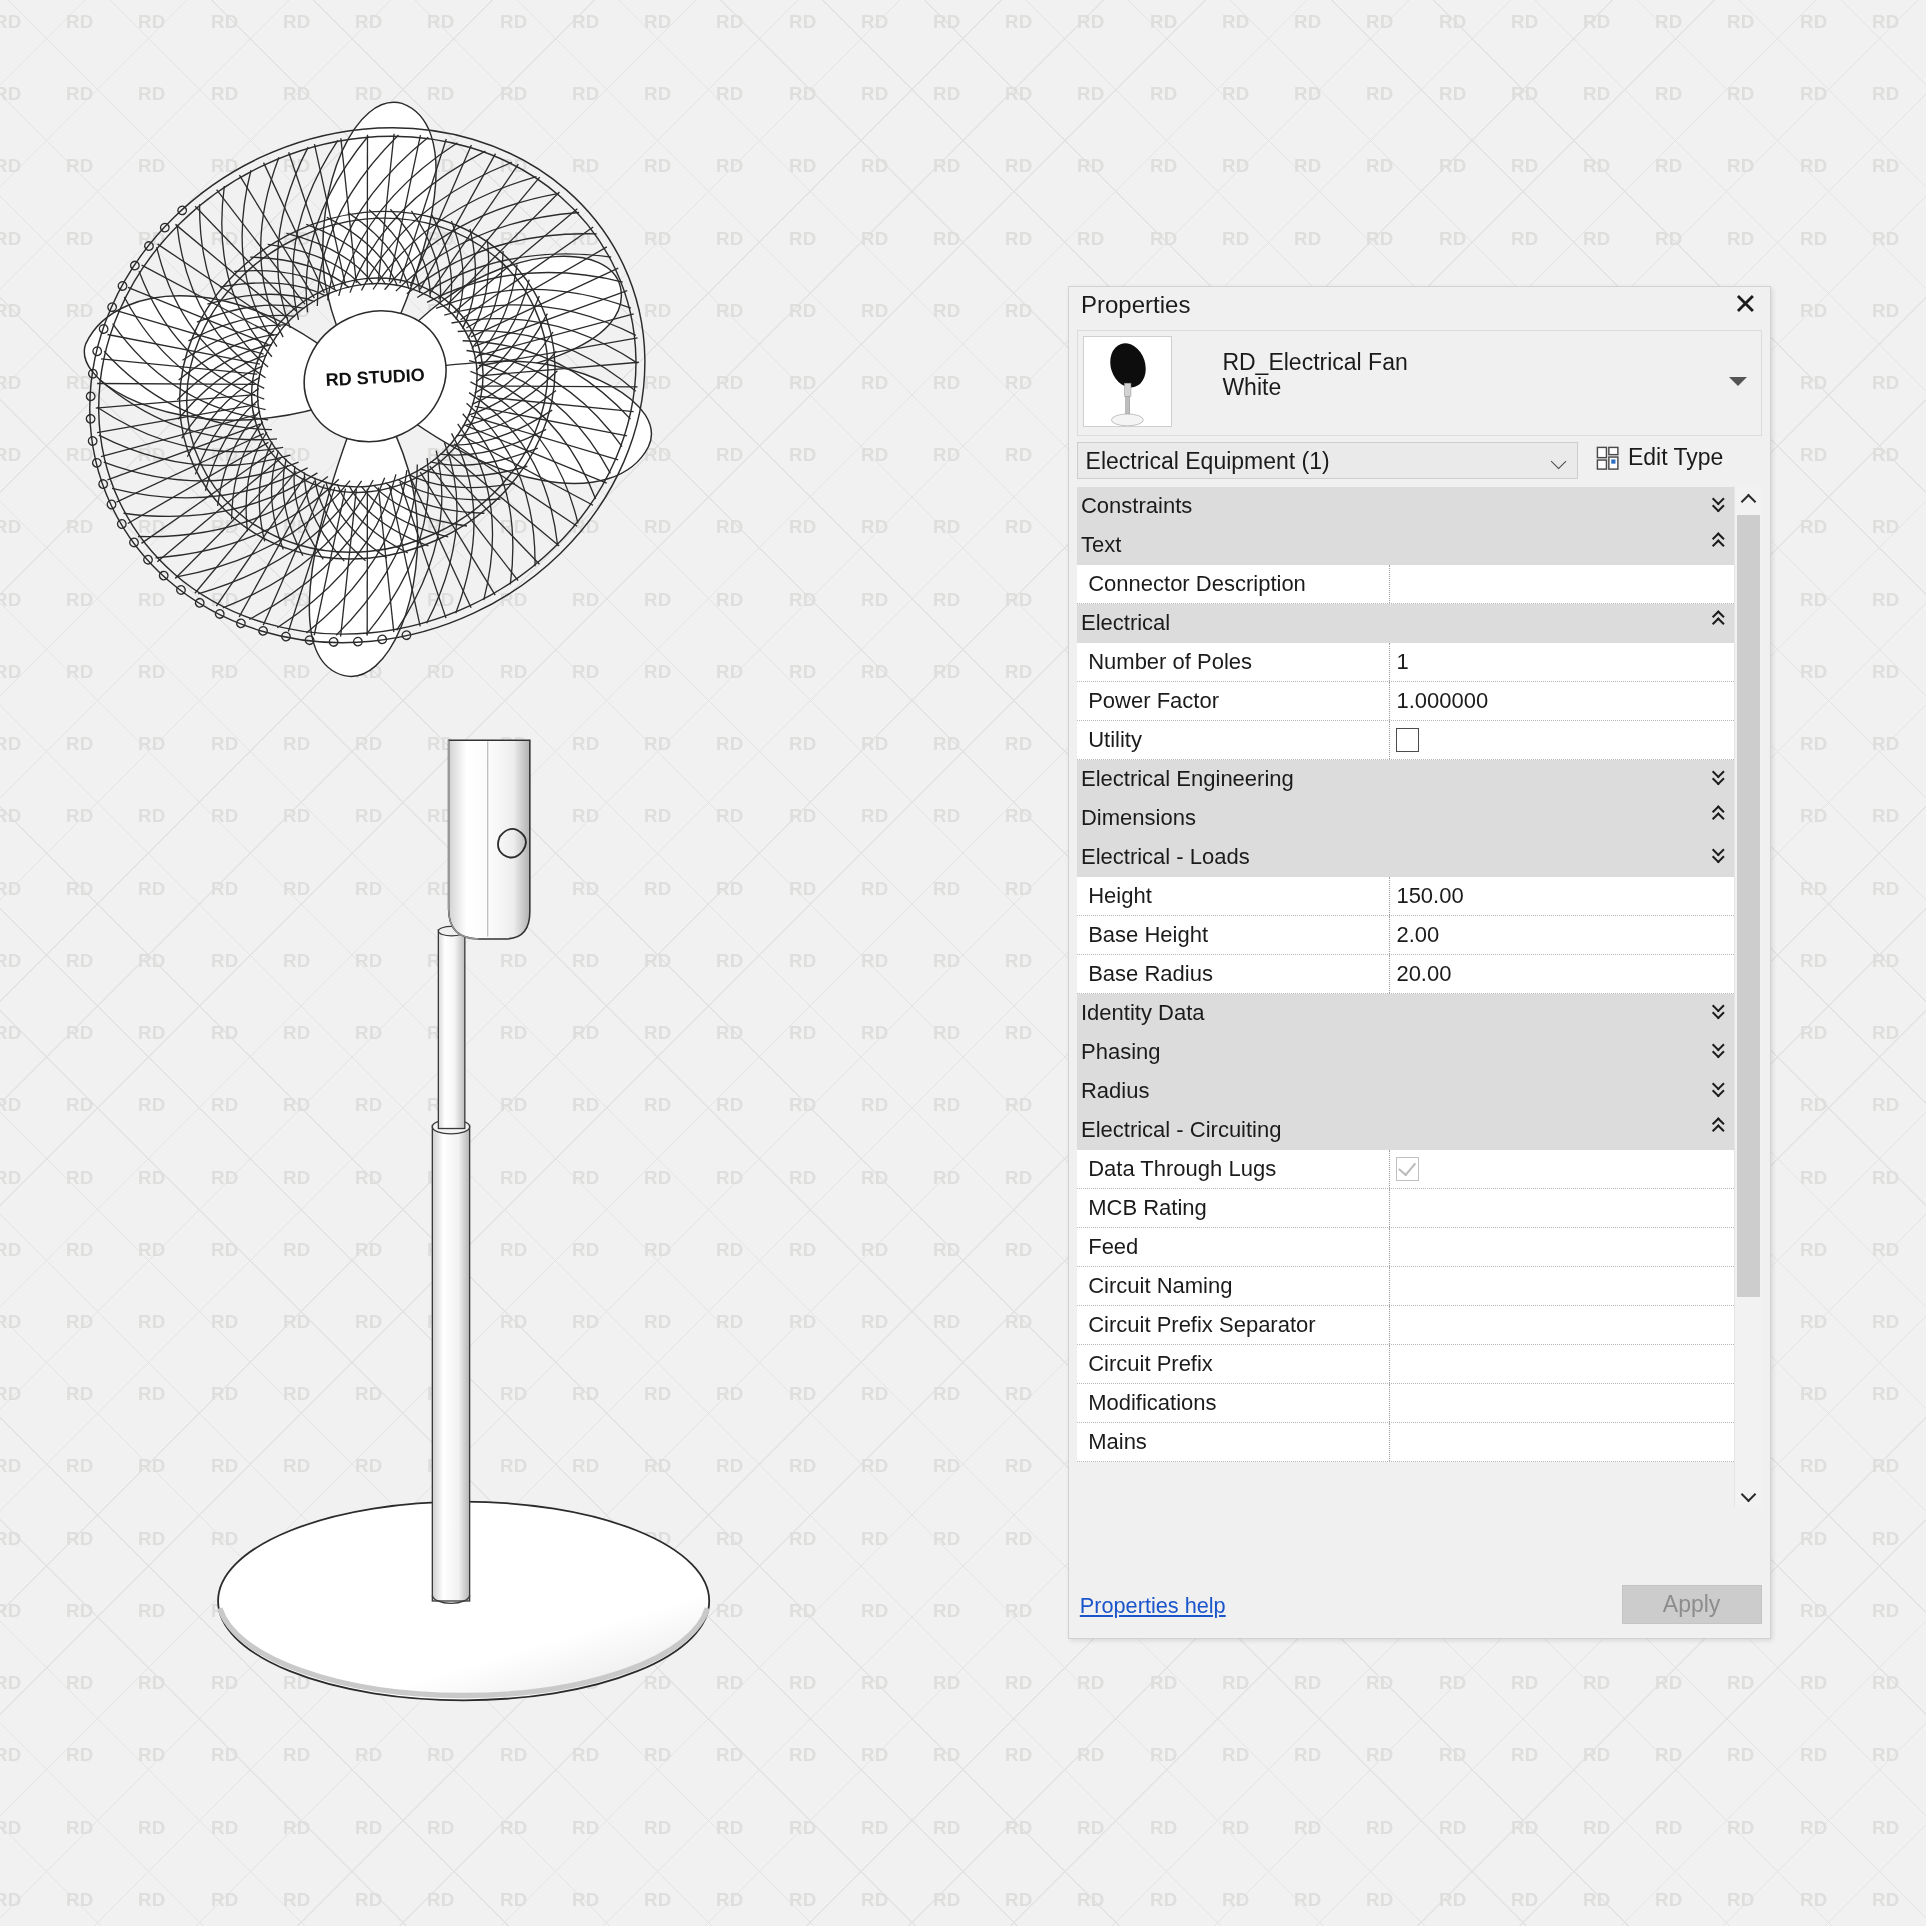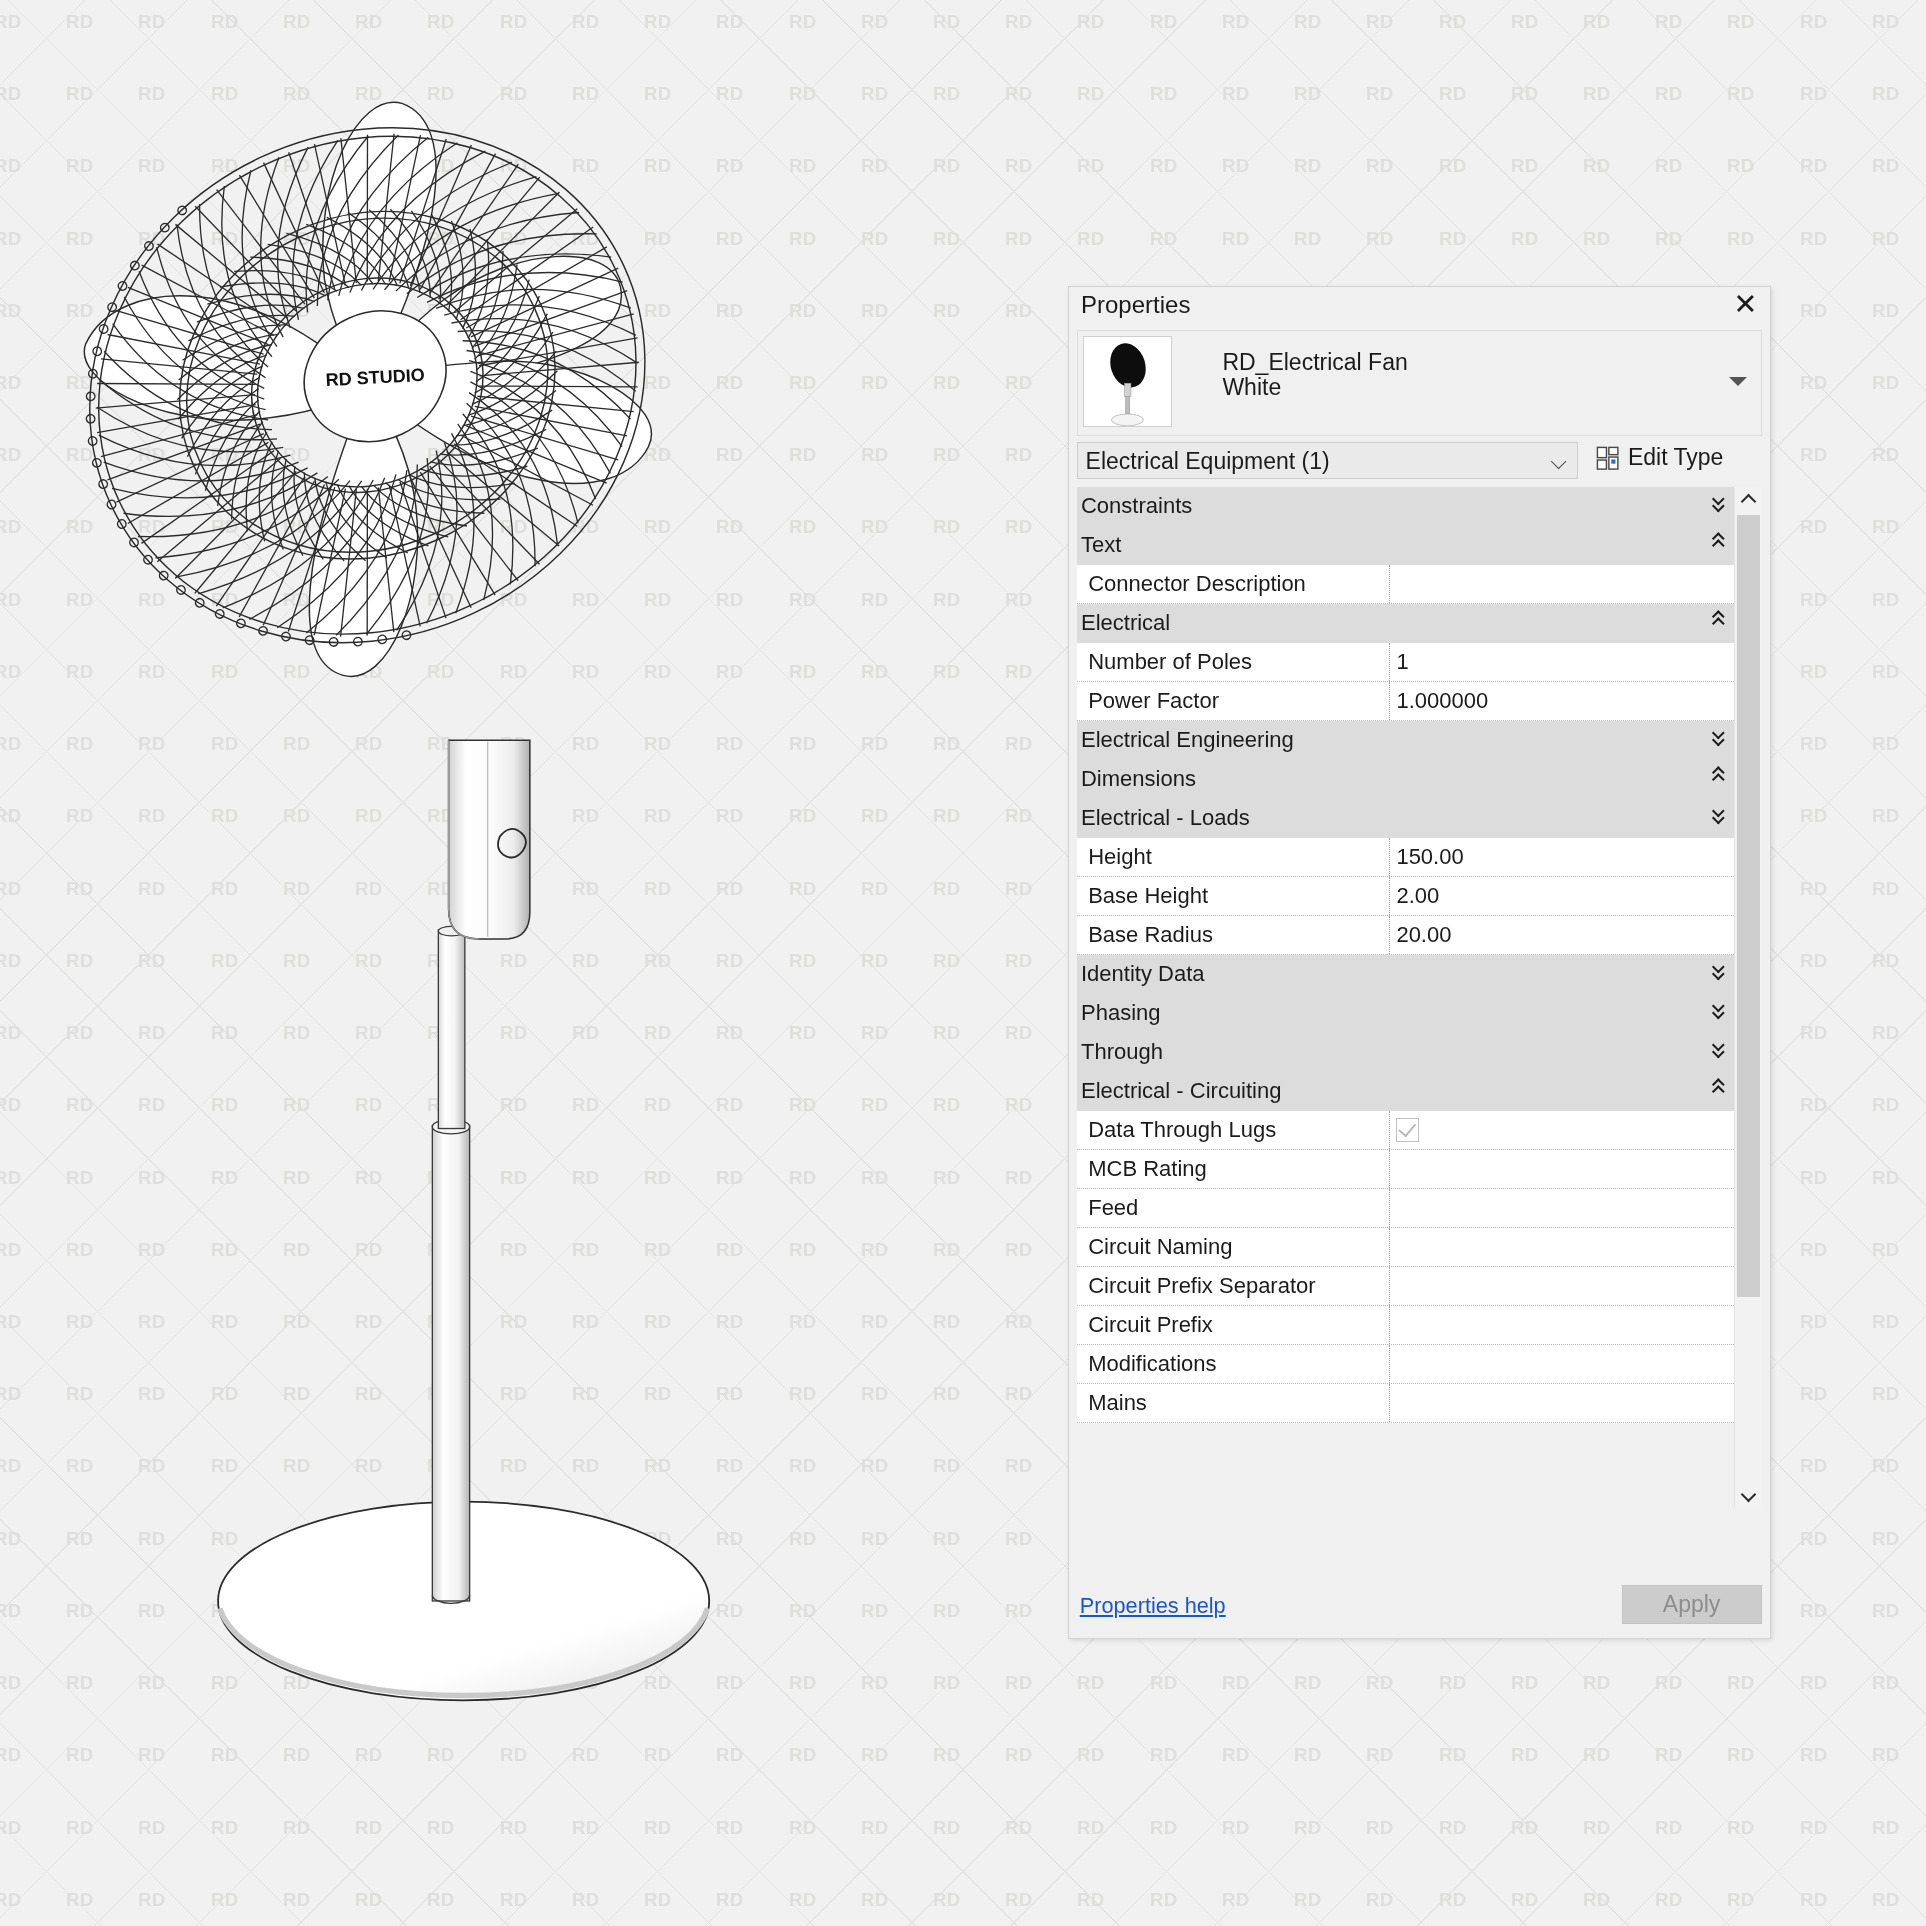--- a/index.html
+++ b/index.html
@@ -1366,20 +1366,25 @@
         <div class="row">
           <div class="k">Number of Poles</div>
           <div class="vsep"></div>
           <div class="v">1</div>
         </div>
         <div class="row">
           <div class="k">Power Factor</div>
           <div class="vsep"></div>
           <div class="v">1.000000</div>
         </div>
+        <div class="row">
+          <div class="k">Utility</div>
+          <div class="vsep"></div>
+          <div class="cbox"></div>
+        </div>
         <div class="grp">
           <div class="grp-label">Electrical Engineering</div>
           <div class="grp-toggle dn">
             <span></span>
             <span></span>
           </div>
         </div>
         <div class="grp">
           <div class="grp-label">Dimensions</div>
           <div class="grp-toggle up">
@@ -1417,21 +1422,21 @@
           </div>
         </div>
         <div class="grp">
           <div class="grp-label">Phasing</div>
           <div class="grp-toggle dn">
             <span></span>
             <span></span>
           </div>
         </div>
         <div class="grp">
-          <div class="grp-label">Through</div>
+          <div class="grp-label">Radius</div>
           <div class="grp-toggle dn">
             <span></span>
             <span></span>
           </div>
         </div>
         <div class="grp">
           <div class="grp-label">Electrical - Circuiting</div>
           <div class="grp-toggle up">
             <span></span>
             <span></span>

